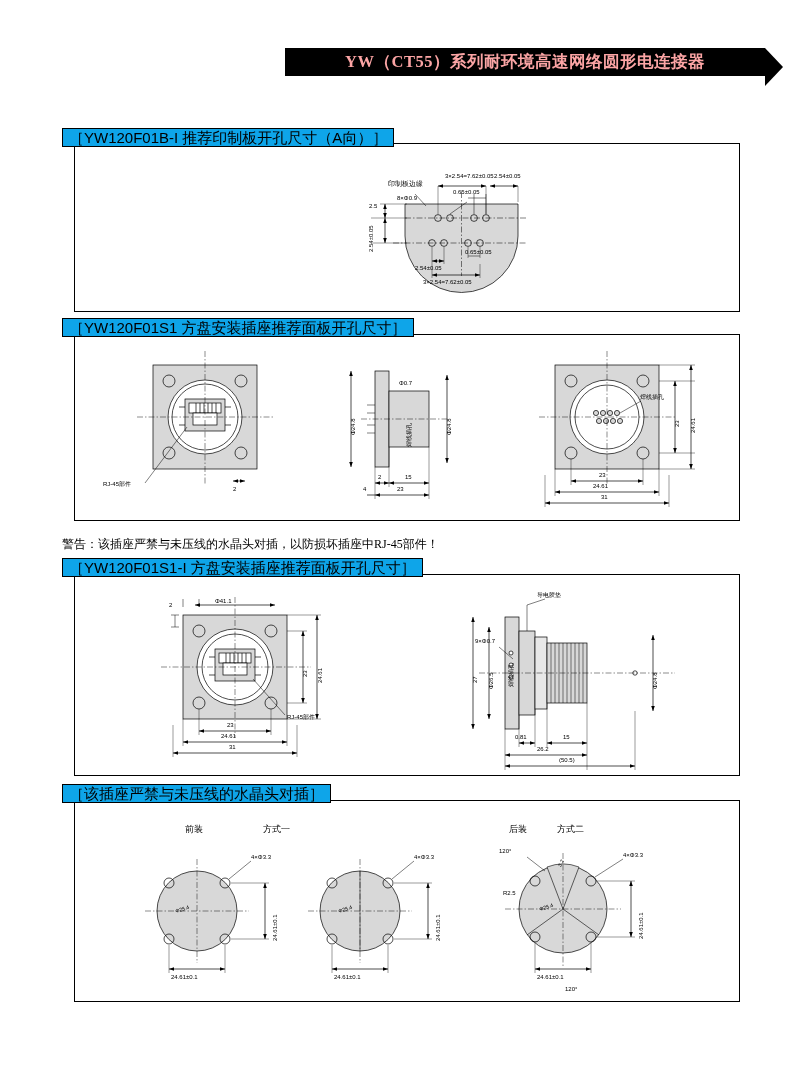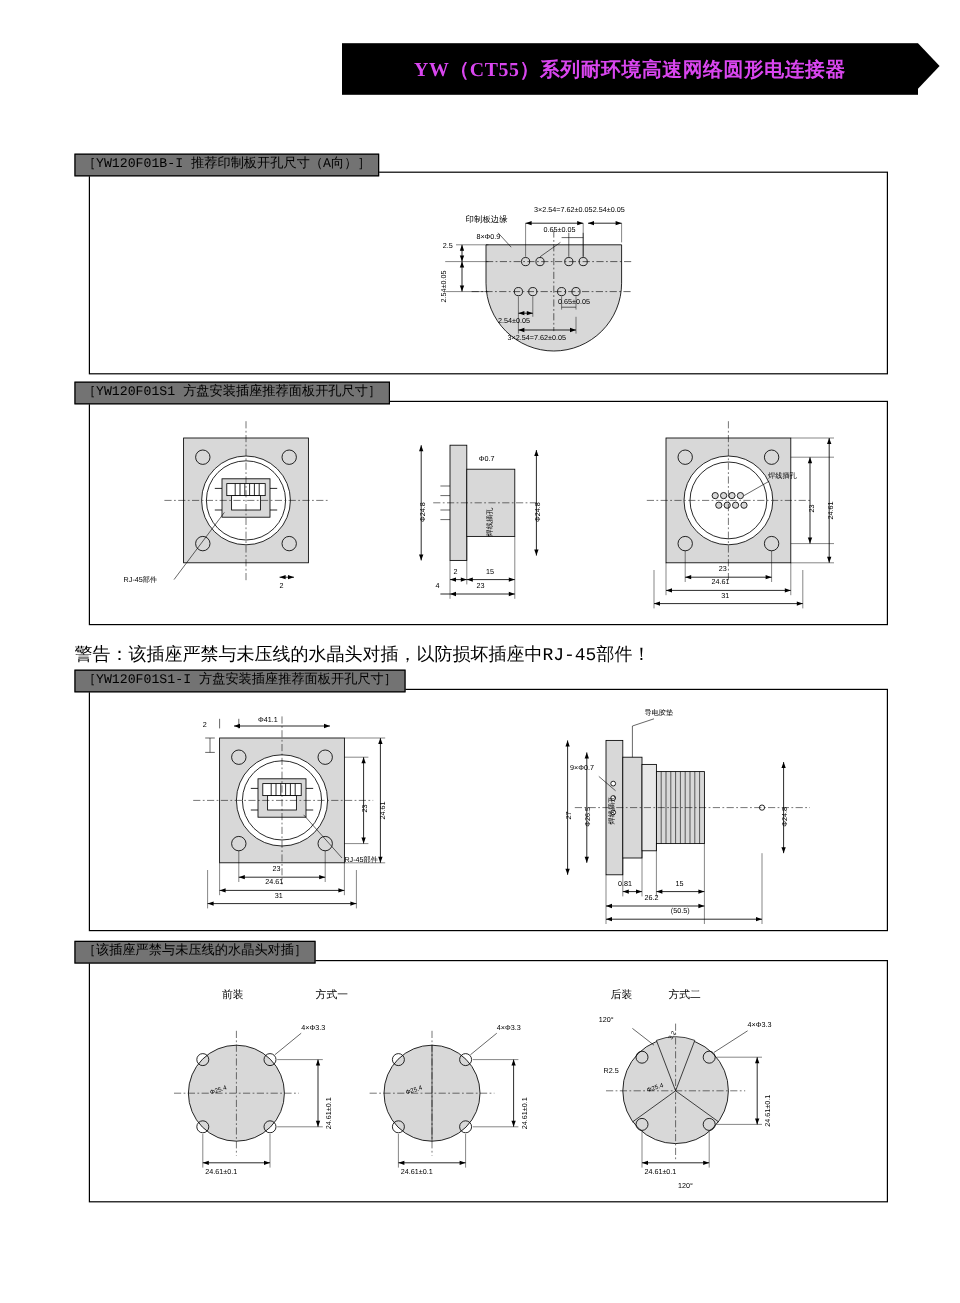--- a/index.html
+++ b/index.html
@@ -13,25 +13,25 @@
     position: relative;
     font-family: "Liberation Sans", sans-serif;
     color: #000;
     overflow: hidden;
   }
 
   
   .header-band {
     position: absolute;
     left: 285px;
-    top: 36px;
+    top: 48px;
     width: 480px;
-    height: 43px;
+    height: 28px;
     background: #000;
-    color: #d946ef;
+    color: #fca5a5;
     display: flex;
     align-items: center;
     justify-content: center;
   }
   .header-band .title-text {
     font-size: 16.5px;
     letter-spacing: 0.5px;
     font-family: "Liberation Serif", serif;
     font-weight: bold;
     white-space: nowrap;
@@ -43,23 +43,23 @@
     top: 0;
     border-top: 19px solid transparent;
     border-bottom: 19px solid transparent;
     border-left: 18px solid #000;
   }
 
   
   .caption {
     position: absolute;
     border: 1px solid #000;
-    background: #737373;
-    font-size: 11px;
-    font-family: Liberation Mono, monospace;
+    background: #0ea5e9;
+    font-size: 15px;
+    font-family: Liberation Sans, sans-serif;
     padding: 2px 6px;
     white-space: nowrap;
     line-height: 13px;
     z-index: 5;
   }
 
   
   .panel {
     position: absolute;
     border: 1px solid #000;
@@ -77,22 +77,22 @@
   }
   .lbl.s5 { font-size: 5.2px; }
   .lbl.s7 { font-size: 7px; }
   .lbl.s9 { font-size: 9px; }
   .lbl.rot {
     transform: rotate(-90deg);
     transform-origin: left top;
   }
   .warn {
     position: absolute;
-    font-size: 15px;
-    font-family: Liberation Mono, monospace;
+    font-size: 12px;
+    font-family: Liberation Serif, serif;
     white-space: nowrap;
   }
   svg { display: block; }
   .fig { position: absolute; }
 </style>
 </head>
 <body>
 
 <div class="header-band">
   <span class="title-text">YW（CT55）系列耐环境高速网络圆形电连接器</span>

